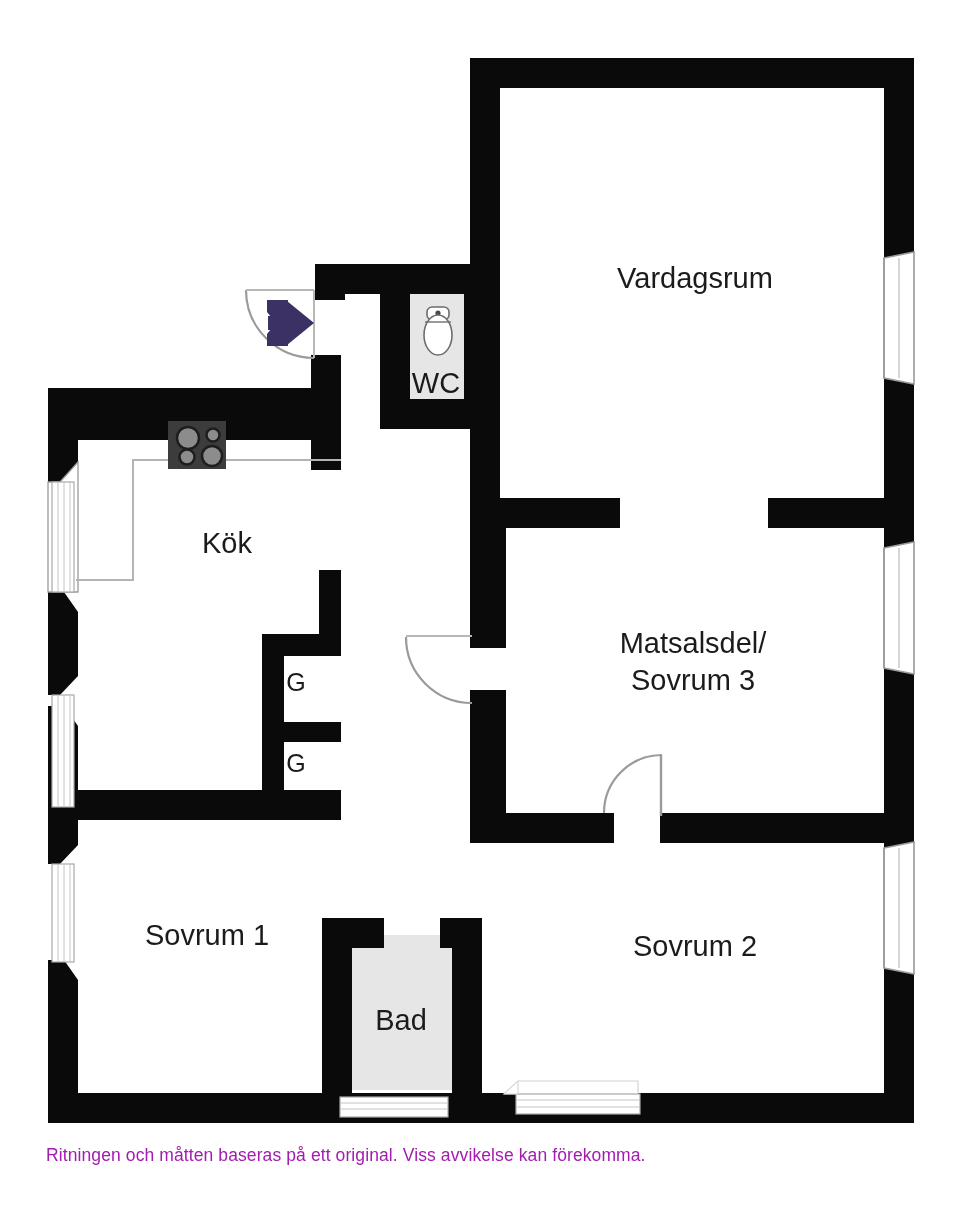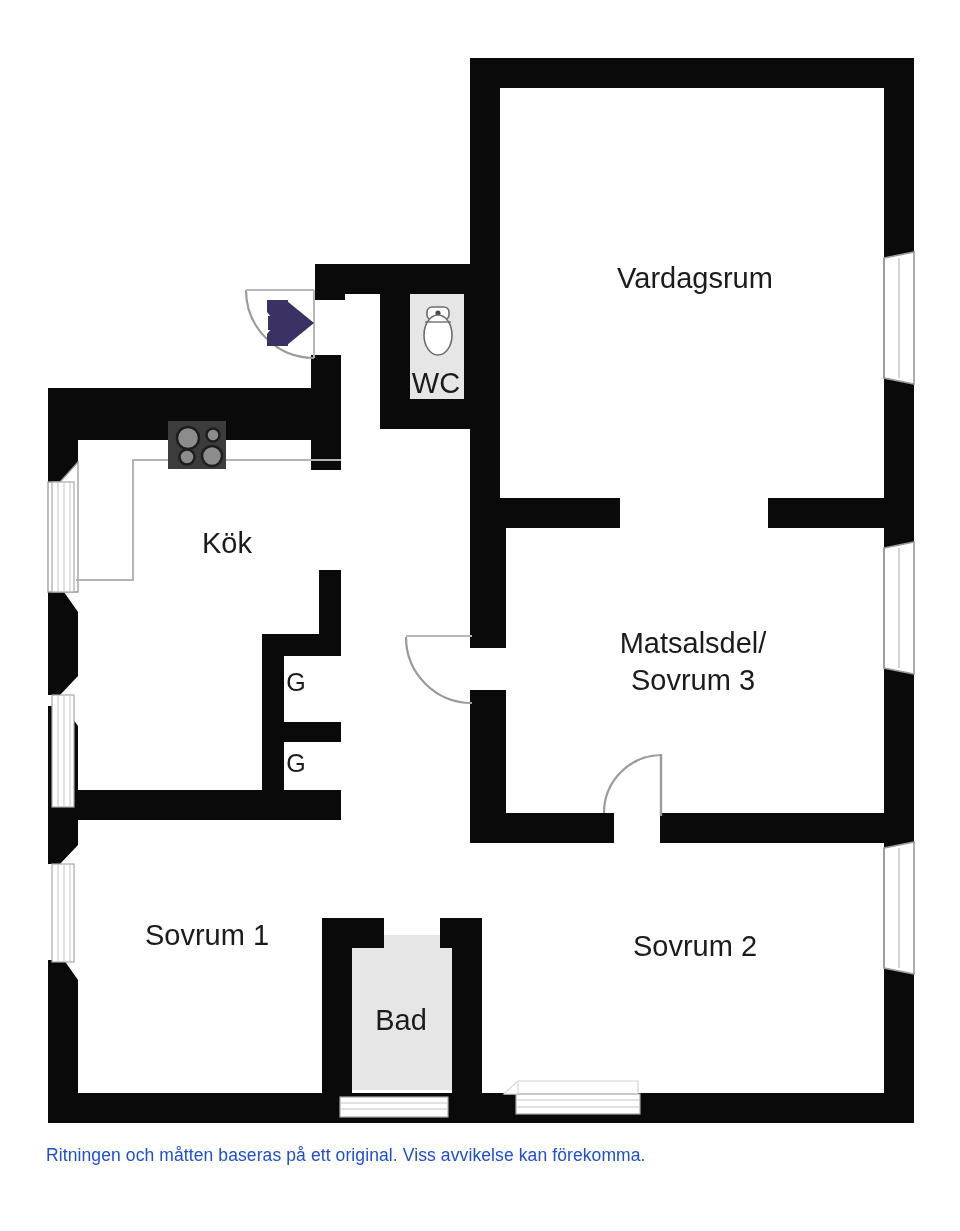--- a/index.html
+++ b/index.html
@@ -39,21 +39,21 @@
     fill: #1b1b1b;
     text-anchor: middle;
     dominant-baseline: middle;
   }
   .footnote {
     position: absolute;
     left: 46px;
     top: 1145px;
     font-family: "Liberation Sans", sans-serif;
     font-size: 17.5px;
-    color: #1d4ed8;
+    color: #a21caf;
     letter-spacing: 0.1px;
     white-space: nowrap;
   }
 </style>
 </head>
 <body>
 
 <div id="plan-root">
 
   <svg id="floorplan-svg" viewBox="0 0 960 1231" xmlns="http://www.w3.org/2000/svg">

